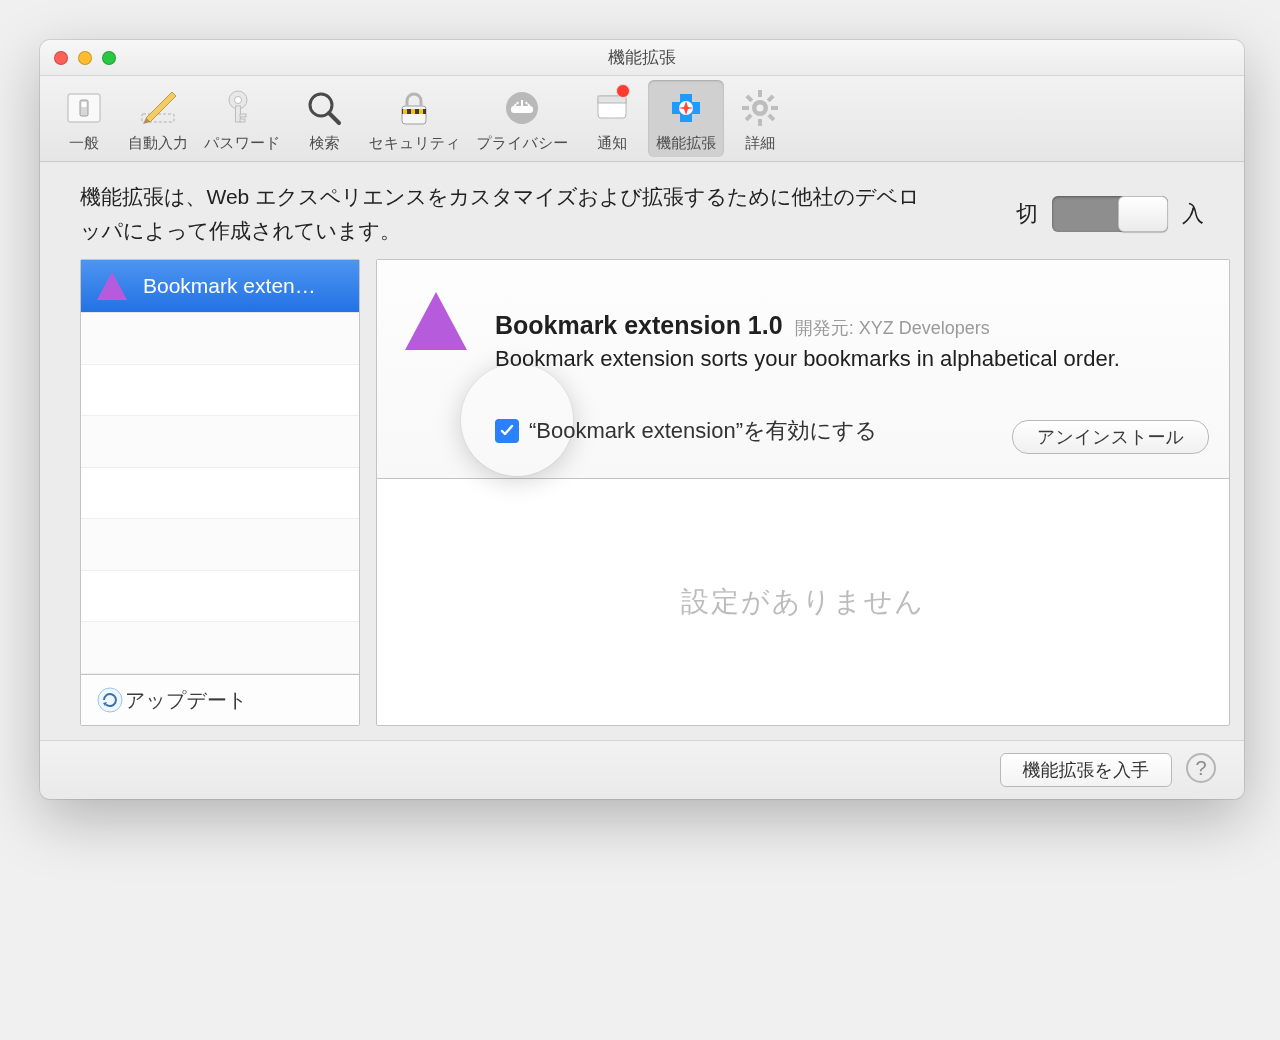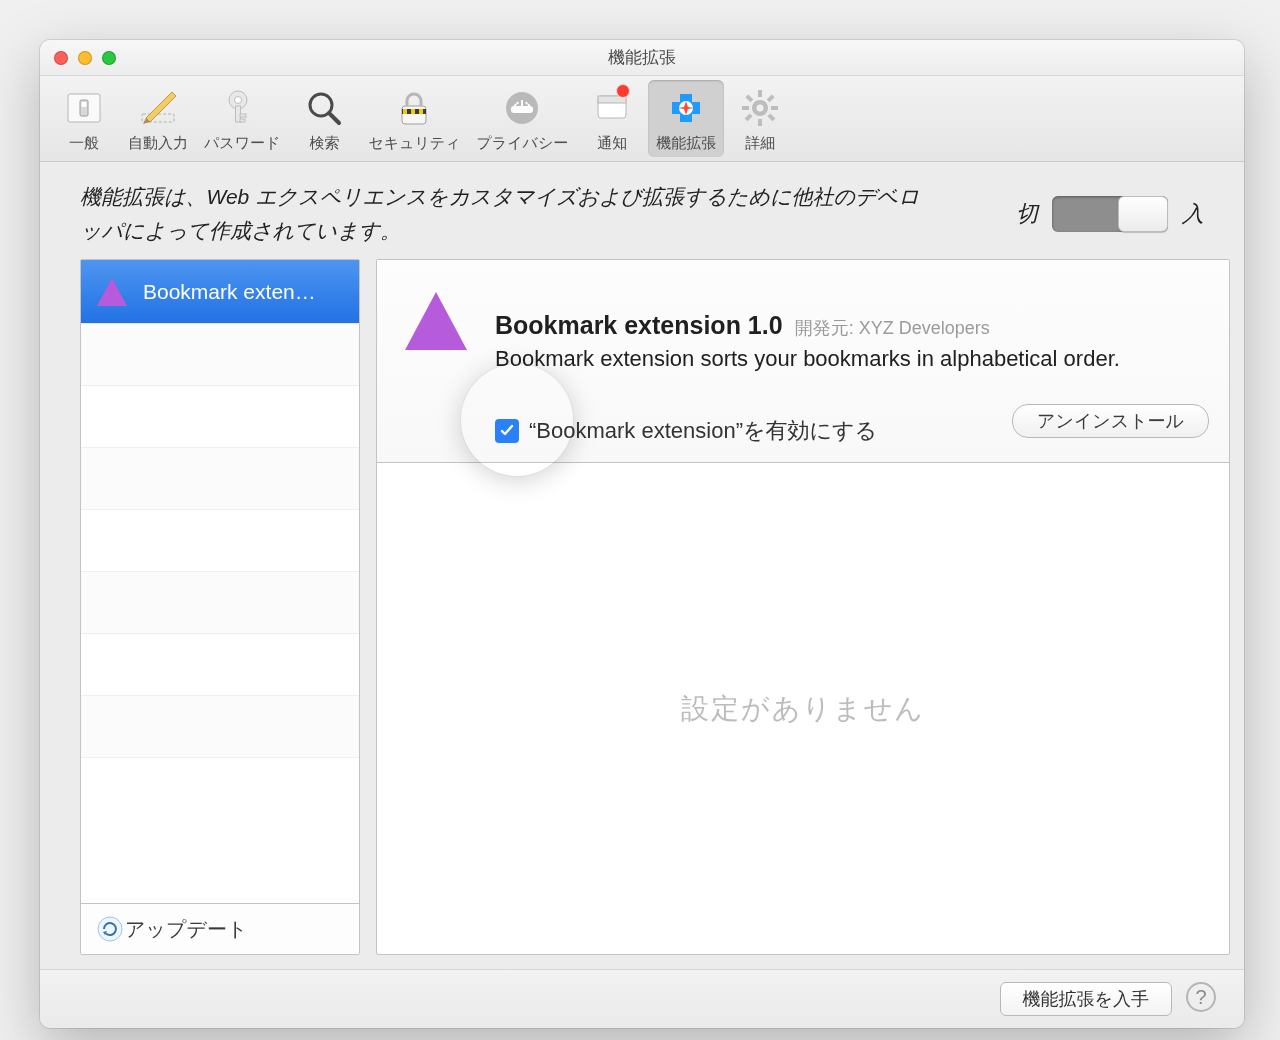--- a/index.html
+++ b/index.html
@@ -6,21 +6,21 @@
   body {
     font-family: -apple-system, "Helvetica Neue", Arial, sans-serif;
     background: #f0f0f0;
     width: 1280px;
     height: 1040px;
     overflow: hidden;
     padding: 40px;
   }
   .window {
     width: 1204px;
-    height: 988px;
+    height: 759px;
     background: #ececec;
     border-radius: 10px;
     box-shadow: 0 20px 60px rgba(0,0,0,0.25), 0 0 0 1px rgba(0,0,0,0.1);
     overflow: hidden;
     position: relative;
     display: flex;
     flex-direction: column;
   }
   .titlebar {
     height: 36px;
@@ -55,21 +55,20 @@
   .tool.active { background: #d0d0d0; box-shadow: inset 0 1px 2px rgba(0,0,0,0.2); }
   .tool-icon { width: 44px; height: 44px; display: block; }
   .tool-label { font-size: 15px; color: #4d4d4d; white-space: nowrap; }
   .notif-dot {
     position: absolute; top: 4px; right: 18px; width: 14px; height: 14px;
     background: #ff3b30; border-radius: 50%; border: 1px solid #e0e0e0;
   }
   .intro-row {
     display: flex; align-items: center; justify-content: space-between;
     padding: 18px 40px 12px 40px;
-    font-style: italic;
   }
   .intro-text { font-size: 21px; color: #222; line-height: 1.6; max-width: 860px; }
   .switch-wrap { display: flex; align-items: center; gap: 14px; }
   .switch-label { font-size: 22px; color: #222; }
   .switch {
     width: 116px; height: 36px; border-radius: 6px; background: #8e8e8e;
     position: relative; box-shadow: inset 0 1px 3px rgba(0,0,0,0.4);
   }
   .switch-knob {
     position: absolute; right: 0; top: 0; width: 50px; height: 100%;
@@ -104,21 +103,21 @@
     padding: 10px 14px; font-size: 20px; color: #3a3a3a;
     cursor: pointer; background: #fdfdfd;
   }
   .detail {
     flex: 1; display: flex; flex-direction: column;
     background: #ffffff; border: 1px solid #c3c3c3; border-radius: 2px;
     overflow: hidden;
   }
   .detail-top {
     border-bottom: 1px solid #c3c3c3;
-    padding: 20px 24px 16px 24px;
+    padding: 20px 24px 32px 24px;
     display: flex; gap: 24px;
     position: relative;
     background: linear-gradient(#fdfdfd, #f8f8f8);
   }
   .big-icon { width: 70px; height: 70px; flex: 0 0 70px; margin-top: 6px; }
   .detail-info { flex: 1; }
   .detail-title-row { display: flex; align-items: baseline; gap: 12px; flex-wrap: wrap; }
   .detail-title { font-size: 25px; font-weight: 600; color: #202020; }
   .detail-dev { font-size: 18px; color: #9a9a9a; margin-top: 36px; }
   .detail-desc { font-size: 22px; color: #202020; margin-top: 6px; }

